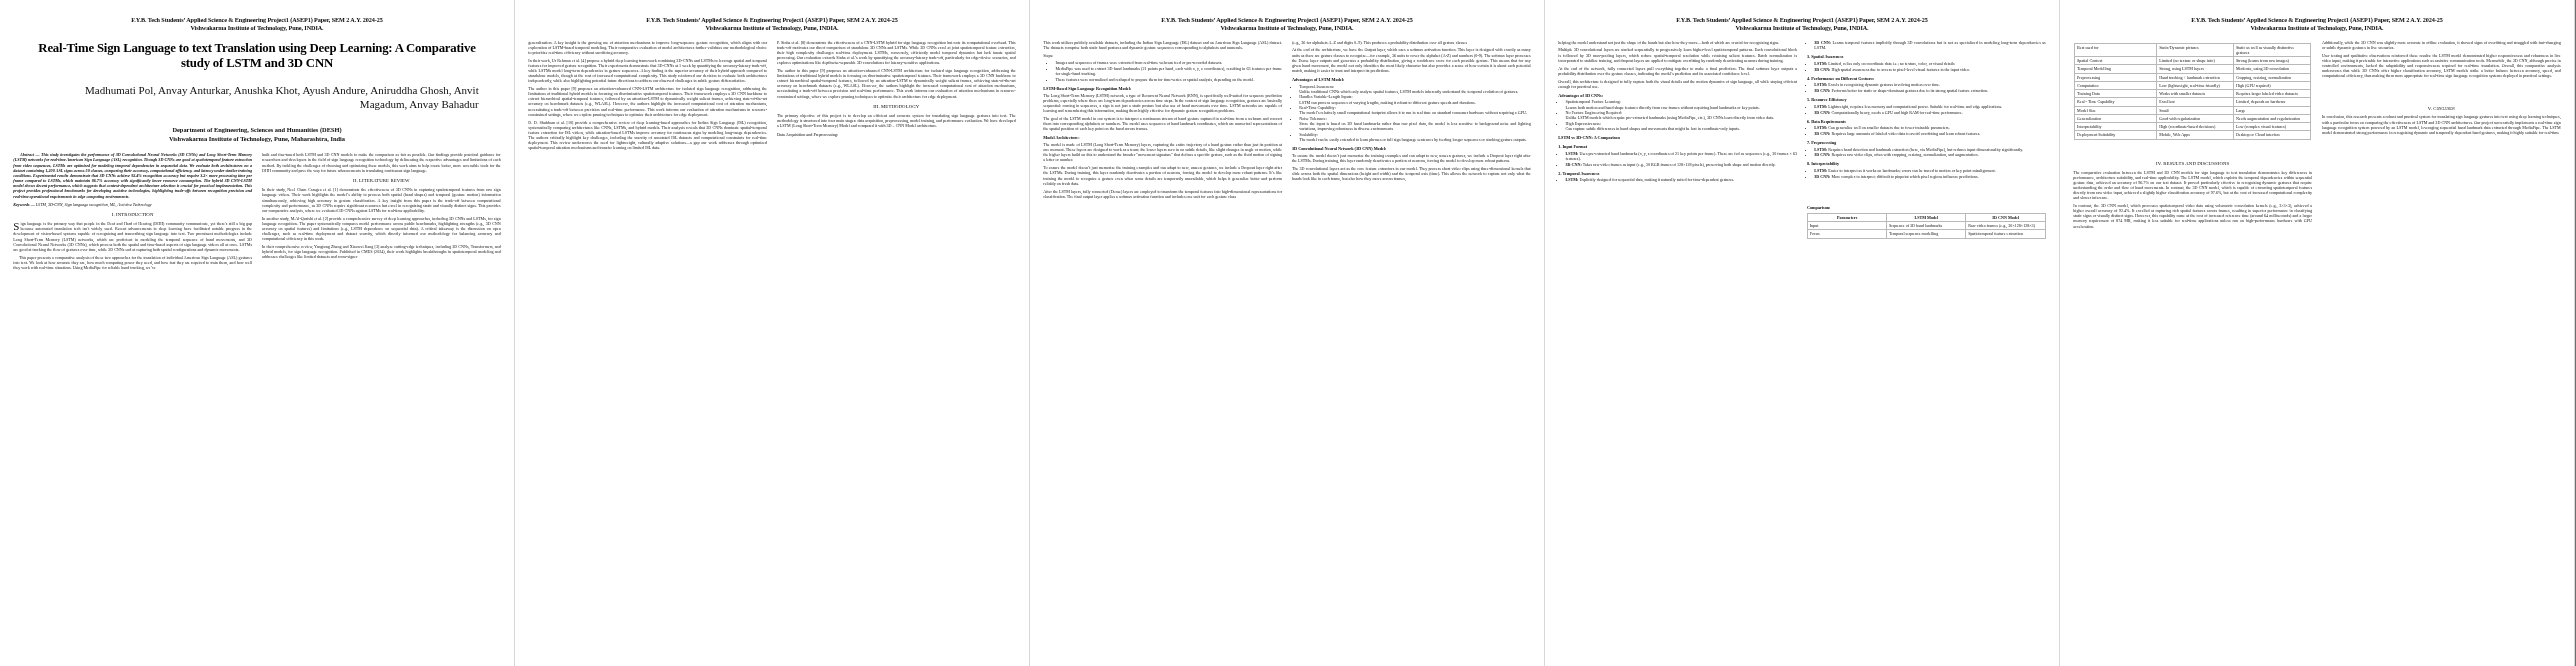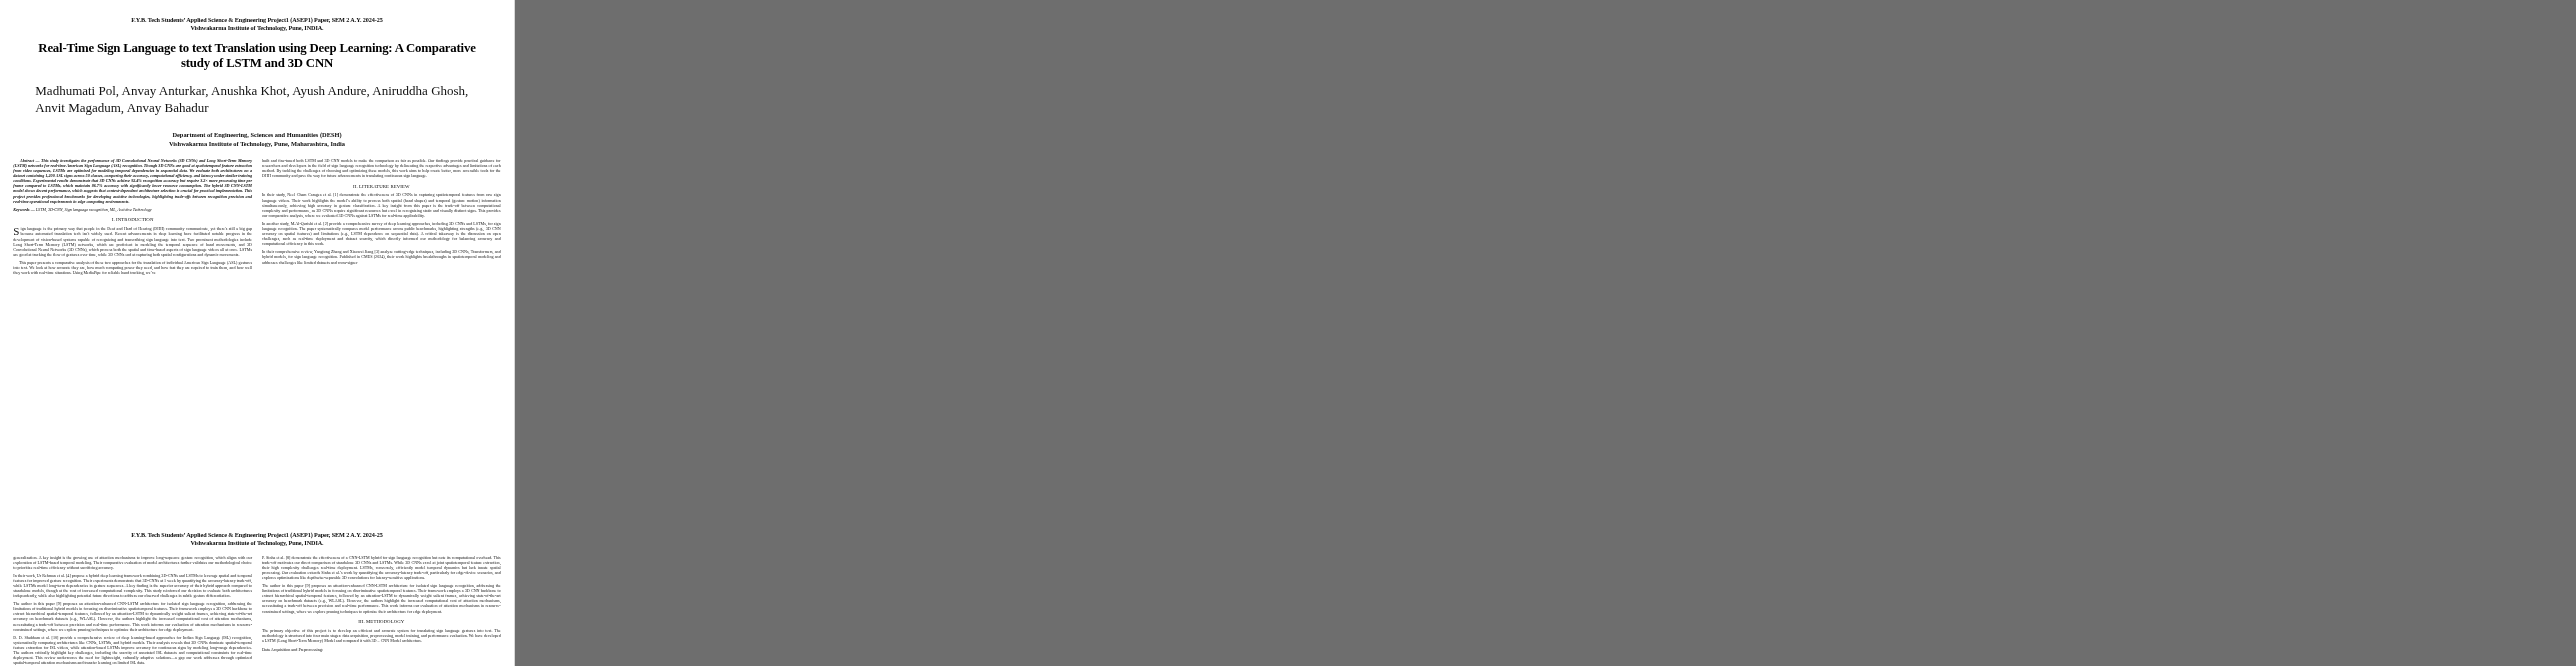--- a/index.html
+++ b/index.html
@@ -1,19 +1,19 @@
 <!DOCTYPE html>
 <html style="font-size:9px"><head>
 <meta charset="utf-8">
 <style>
   html,body{margin:0;padding:0;background:#6e6e6e;}
   body{font-family:"Liberation Serif", serif;}
   #viewer{
     width:2576px;height:667px;
-    display:flex;flex-direction:column;
+    display:flex;flex-direction:row;
     align-items:flex-start;
     background:#6e6e6e;
     overflow:hidden;
   }
   .page{
     width:515px;height:667px;
     background:#ffffff;
     box-sizing:border-box;
     padding:7.8px 13.3px 4.4px 13.3px;
     position:relative;
@@ -35,22 +35,22 @@
   .paper-title{
     text-align:center;
     font-weight:bold;
     font-size:12.8px;
     line-height:1.22;
     margin:9px 10px 11px 10px;
     color:#000;
     letter-spacing:-0.2px;
   }
   .authors{
-    text-align:left;
-    font-size:13px;
+    text-align:right;
+    font-size:11px;
     line-height:1.30;
     margin:3.3px 22px 14.5px 22px;
     color:#111;
   }
   .affil{
     text-align:center;
     font-weight:bold;
     font-size:6.4px;
     line-height:1.35;
     margin:9px 11px 9px 11px;

